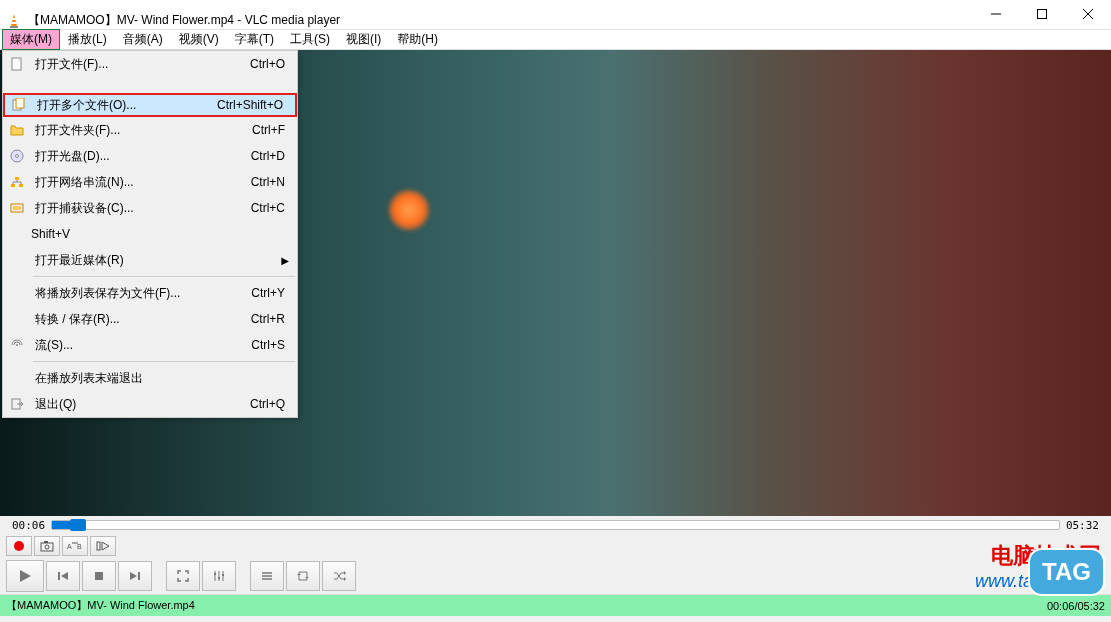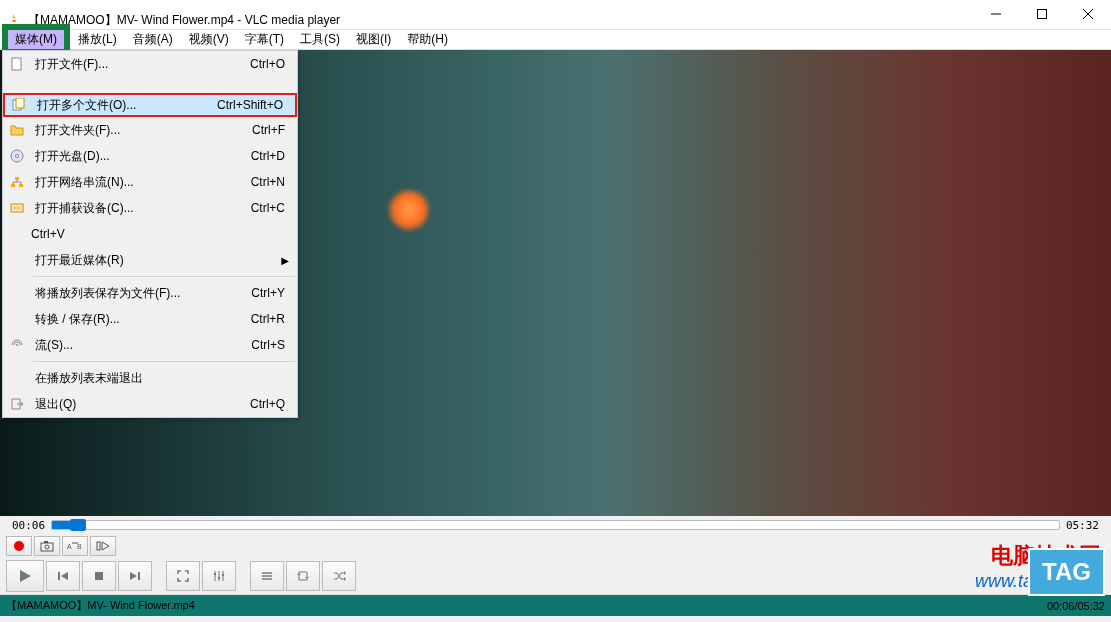--- a/index.html
+++ b/index.html
@@ -6,21 +6,21 @@
 body { width: 1111px; height: 622px; background: #f0f0f0; overflow: hidden; position: relative; }
 
 .titlebar { height: 30px; background: #fff; display: flex; align-items: flex-end; padding-left: 6px; border-bottom: 1px solid #e0e0e0; }
 .vlc-logo { width: 16px; height: 16px; margin-right: 6px; }
 .titlebar-text { font-size: 12px; color: #000; flex: 1; }
 .win-controls { display: flex; }
 .win-btn { width: 46px; height: 30px; display: flex; align-items: center; justify-content: center; cursor: pointer; }
 
 .menubar { height: 20px; background: #fff; display: flex; align-items: center; padding: 0 2px; font-size: 12px; border-bottom: 1px solid #ddd; }
 .menu-item { padding: 2px 8px; cursor: pointer; }
-.menu-item.active { background: #c4b5fd; border: 6px solid #15803d; padding: 1px 7px; }
+.menu-item.active { background: #f9a8d4; border: 1px solid #15803d; padding: 1px 7px; }
 
 .video-area { position: relative; height: 466px; background: #000; }
 .video-frame { width: 100%; height: 100%; background: linear-gradient(90deg, #0a1a1a 0%, #1a3535 15%, #2a5050 30%, #3a6565 45%, #4a7070 55%, #5a5045 70%, #6a3530 85%, #5a2520 100%); position: relative; }
 .video-frame::before { content: ""; position: absolute; top: 30%; left: 35%; width: 40px; height: 40px; background: radial-gradient(circle, #ffa050 0%, #ff7020 50%, rgba(255,100,30,0.3) 80%, transparent 100%); border-radius: 50%; filter: blur(2px); }
 
 .dropdown { position: absolute; top: 50px; left: 2px; width: 296px; background: #f0f0f0; border: 1px solid #ccc; box-shadow: 2px 2px 4px rgba(0,0,0,0.2); z-index: 100; }
 .dd-item { display: flex; align-items: center; height: 26px; font-size: 12px; cursor: pointer; position: relative; }
 .dd-item.highlighted { background: #cce8ff; border: 2px solid #e02020; height: 24px; margin-top: 16px; }
 .dd-icon-col { width: 28px; display: flex; justify-content: center; align-items: center; }
 .dd-label { flex: 1; padding-left: 4px; }
@@ -36,28 +36,28 @@
 
 .rec-row { display: flex; align-items: center; height: 24px; background: #f0f0f0; padding: 0 6px; gap: 2px; }
 .rec-btn { width: 26px; height: 20px; border: 1px solid #bbb; background: linear-gradient(#fcfcfc,#e8e8e8); display: flex; align-items: center; justify-content: center; cursor: pointer; }
 .red-dot { width: 10px; height: 10px; background: #e00; border-radius: 50%; }
 
 .ctrl-row { display: flex; align-items: center; height: 36px; background: #f0f0f0; padding: 0 6px; gap: 2px; }
 .ctrl-btn { width: 34px; height: 30px; border: 1px solid #bbb; background: linear-gradient(#fcfcfc,#e8e8e8); display: flex; align-items: center; justify-content: center; cursor: pointer; }
 .ctrl-btn.play { width: 38px; height: 32px; }
 .ctrl-gap { width: 10px; }
 
-.status-row { height: 22px; background: #0f766e; display: flex; align-items: center; padding: 0 6px; font-size: 11px; font-family: monospace; border-top: 1px solid #ddd; }
+.status-row { height: 22px; background: #86efac; display: flex; align-items: center; padding: 0 6px; font-size: 11px; font-family: monospace; border-top: 1px solid #ddd; }
 .status-text { flex: 1; }
 .status-time { }
 
 .watermark { position: absolute; right: 10px; bottom: 30px; text-align: right; pointer-events: none; }
 .wm1 { color: #e00000; font-size: 22px; font-weight: bold; }
 .wm2 { color: #0066cc; font-size: 18px; font-style: italic; }
-.tag-badge { position: absolute; right: 6px; bottom: 26px; background: #44aadd; color: #fff; font-size: 24px; font-weight: bold; padding: 8px 12px; border: 2px solid #fff; border-radius: 0; pointer-events: none; }
+.tag-badge { position: absolute; right: 6px; bottom: 26px; background: #44aadd; color: #fff; font-size: 24px; font-weight: bold; padding: 8px 12px; border: 2px solid #fff; border-radius: 14px; pointer-events: none; }
 
 svg { display: block; }
 </style>
 </head>
 <body>
 
 <div class="titlebar">
   <svg class="vlc-logo" viewBox="0 0 16 16">
       <polygon points="8,1 11,13 5,13" fill="#ff8800"></polygon>
       <rect x="4" y="13" width="8" height="2" fill="#888"></rect>
@@ -160,21 +160,21 @@
         <svg width="14" height="14">
           <rect x="1" y="3" width="12" height="8" fill="none" stroke="#cc8800"></rect>
           <rect x="3" y="5" width="8" height="4" fill="#ffcc66"></rect>
         </svg>
       </div>
     <span class="dd-label">打开捕获设备(C)...</span>
     <span class="dd-shortcut">Ctrl+C</span>
   </div>
   <div class="dd-item">
     <div class="dd-icon-col"></div>
-    <span class="dd-shortcut">Ctrl+V</span>
+    <span class="dd-shortcut">Shift+V</span>
   </div>
   <div class="dd-item">
     <div class="dd-icon-col"></div>
     <span class="dd-label">打开最近媒体(R)</span>
     <span class="dd-arrow">▶</span>
   </div>
   <div class="dd-sep"></div>
   <div class="dd-item">
     <div class="dd-icon-col"></div>
     <span class="dd-label">将播放列表保存为文件(F)...</span>

